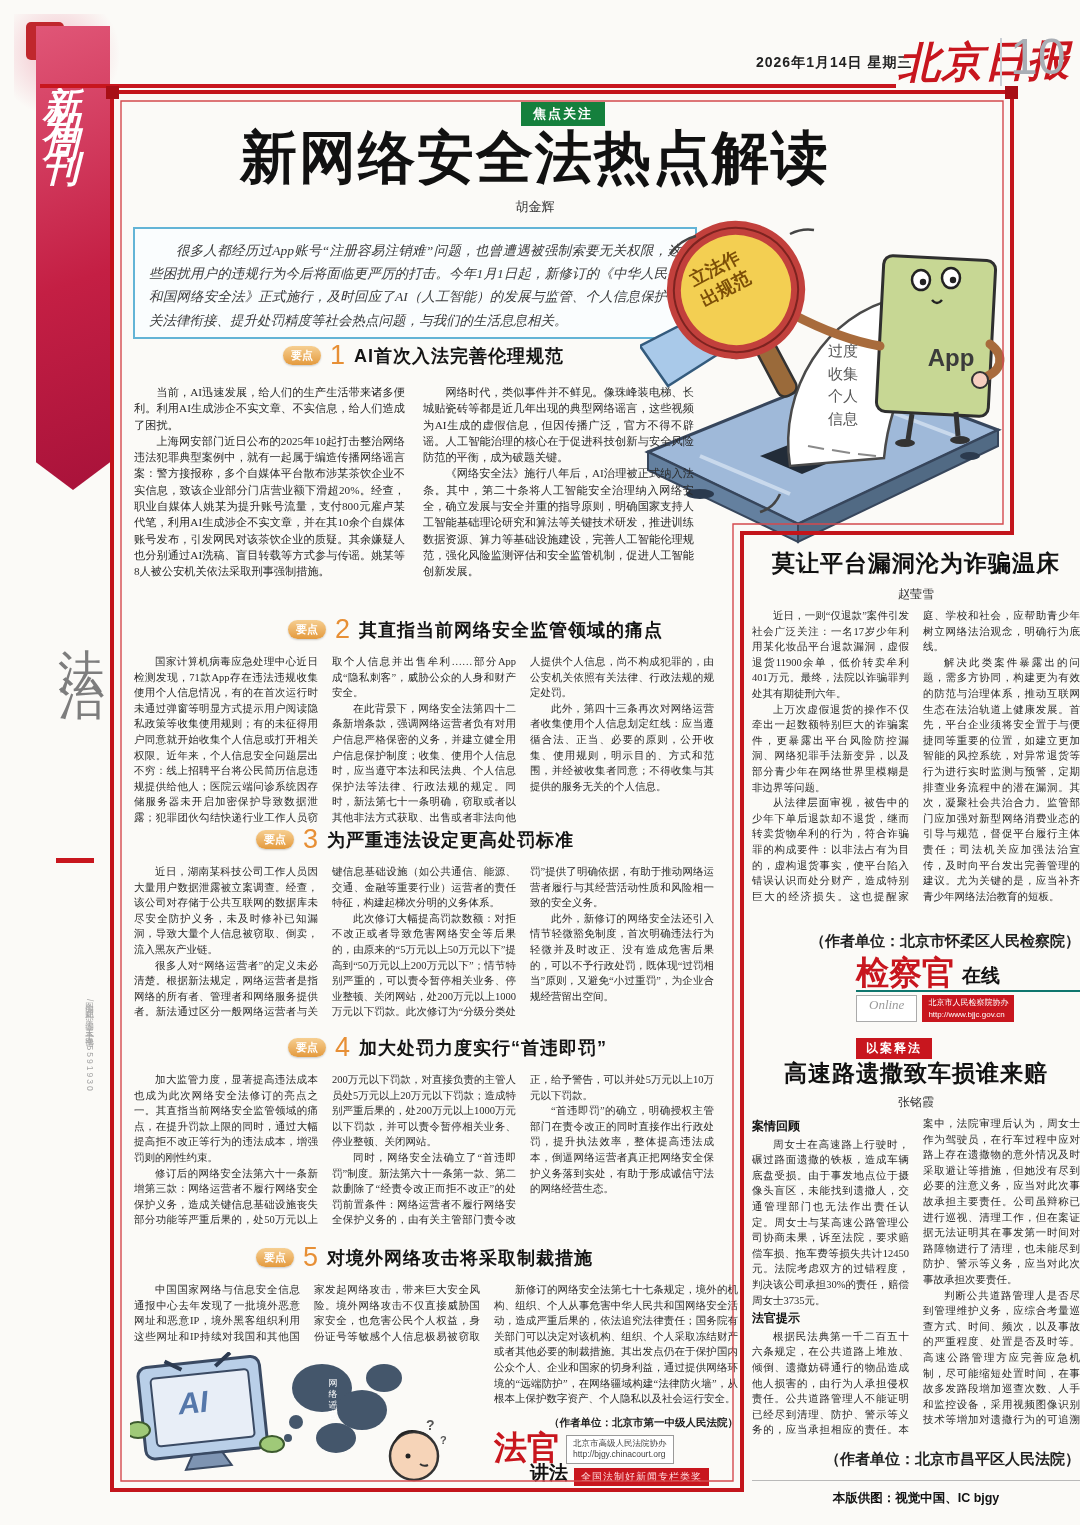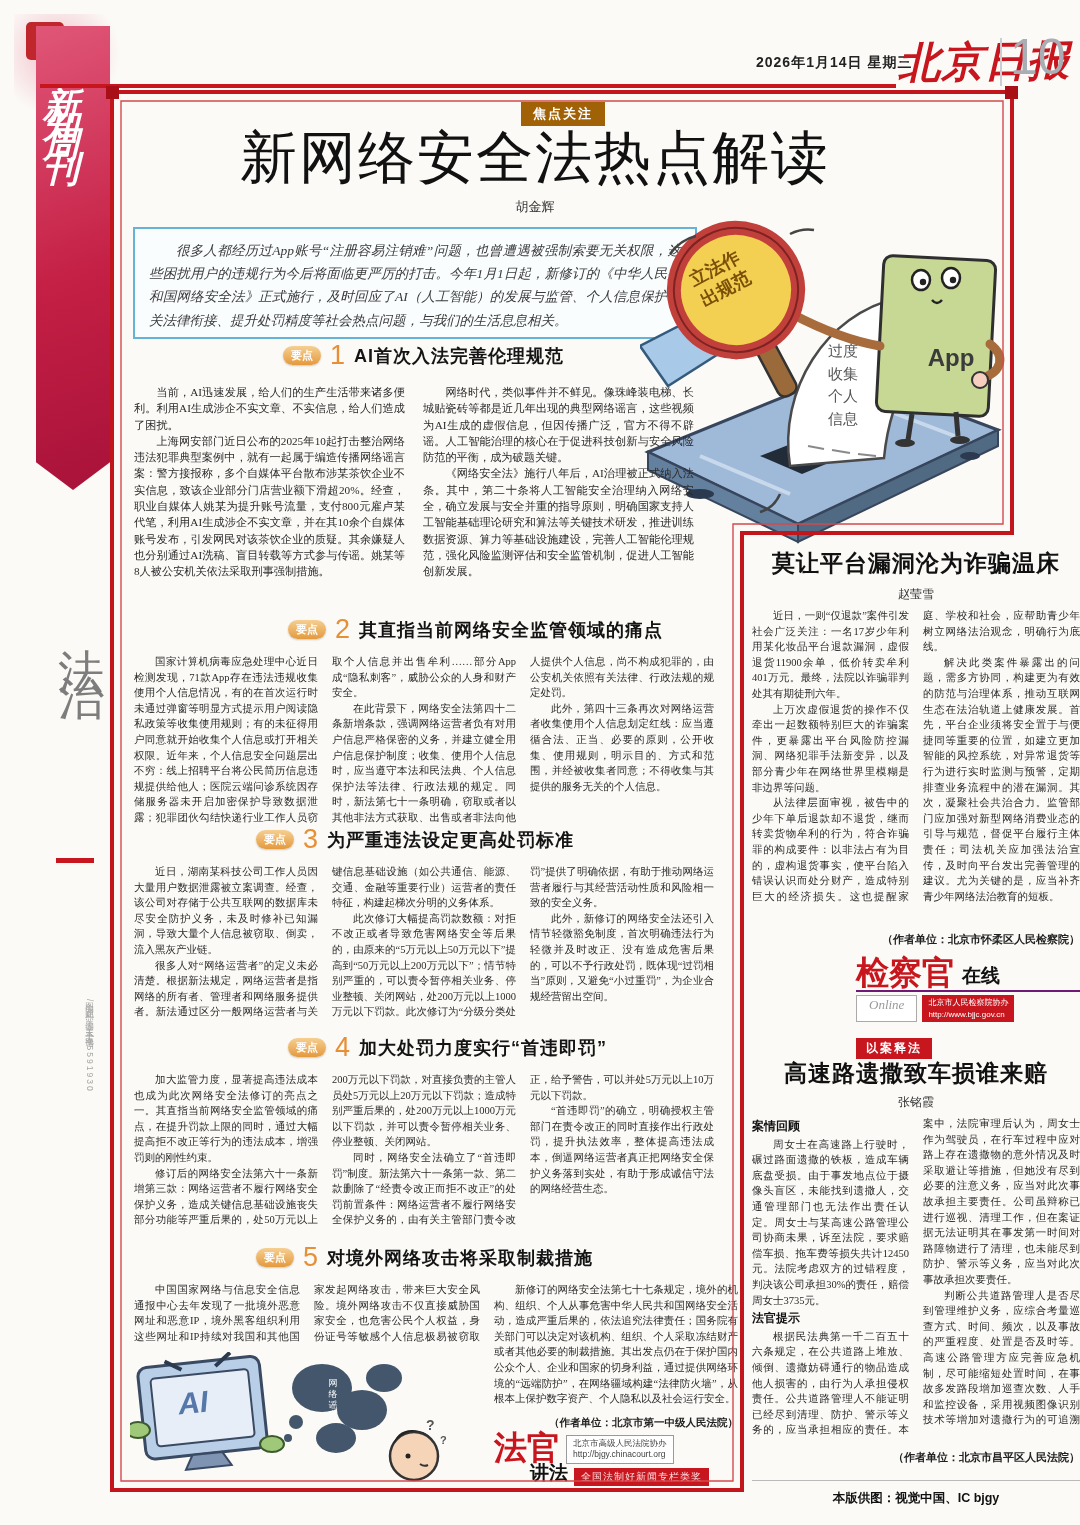--- a/index.html
+++ b/index.html
@@ -12,22 +12,22 @@
   #ribbon-label{writing-mode:vertical-rl;font-family:"Liberation Serif",serif;font-style:italic;font-weight:900;color:#fff;font-size:36px;letter-spacing:22px;margin-top:30px;}
   #fazhi{left:50px;top:612px;writing-mode:vertical-rl;font-family:"Liberation Serif",serif;font-size:46px;letter-spacing:26px;color:#7d7d7d;}
   #fazhi-dash{left:56px;top:858px;width:38px;height:5px;background:#c8161e;}
   #side-credits{left:84px;top:995px;height:320px;writing-mode:vertical-rl;font-size:8.5px;color:#a5a5a5;letter-spacing:2px;}
   #header-date{left:756px;top:54px;font-size:14px;color:#222;letter-spacing:1px;font-weight:700;}
   #masthead{left:898px;top:34px;font-family:"Liberation Serif",serif;font-weight:900;font-style:italic;font-size:42px;color:#c8161e;letter-spacing:1px;transform:rotate(-1deg);}
   #pg-divider{left:1000px;top:38px;width:2px;height:48px;background:#c9ced4;}
   #page-number{left:1010px;top:28px;font-size:50px;color:#a9aeb5;font-weight:400;}
   #header-rule{left:40px;top:84px;width:856px;height:4px;background:#c8161e;}
   
-  #kicker{left:521px;top:102px;background:#a16207;color:#fff;font-size:13px;font-weight:700;padding:3px 12px;z-index:5;letter-spacing:2px;}
-  #main-title{left:150px;top:120px;width:770px;text-align:center;font-size:57px;font-weight:400;color:#111;letter-spacing:2px;}
+  #kicker{left:521px;top:102px;background:#15803d;color:#fff;font-size:13px;font-weight:700;padding:3px 12px;z-index:5;letter-spacing:2px;}
+  #main-title{left:150px;top:120px;width:770px;text-align:center;font-size:57px;font-weight:700;color:#111;letter-spacing:2px;}
   #main-author{left:150px;top:198px;width:770px;text-align:center;font-size:13px;color:#333;}
   #intro-box{left:133px;top:227px;width:532px;height:88px;border:2px solid #63b4d6;background:#fafdfe;padding:10px 14px;font-family:"Liberation Serif",serif;font-style:italic;font-size:13.5px;line-height:1.72;color:#3a3a3a;text-align:justify;}
   #intro-box p{margin:0;text-indent:2em;}
   .sec-head{display:flex;align-items:center;gap:9px;z-index:3;}
   .sec-badge{background:linear-gradient(#f6cf92,#e49a3d);border-radius:11px;color:#fff;font-size:11px;font-weight:700;padding:2px 8px;box-shadow:0 1px 2px rgba(0,0,0,.2);}
   .sec-num{font-size:27px;color:#e78f35;font-weight:400;line-height:1;}
   .sec-title{font-size:18px;font-weight:800;color:#141414;letter-spacing:1px;}
   .feature-body{font-family:"Liberation Serif",serif;color:#2b2b2b;text-align:justify;overflow:hidden;}
   .feature-body p{margin:0;text-indent:2em;}
   #s1-head{left:283px;top:342px;} #s1-body{left:134px;top:384px;width:560px;height:228px;column-count:2;column-gap:18px;font-size:11.2px;line-height:16.3px;}
@@ -46,24 +46,24 @@
   #jb-small{font-weight:900;font-size:19px;color:#111;margin-left:36px;}
   #jb-award{background:#c8161e;color:#ffd9dc;font-size:10px;padding:2px 7px;letter-spacing:1px;}
   
   #a1-title{left:752px;top:548px;width:328px;text-align:center;font-family:"Liberation Serif",serif;font-weight:900;font-size:23px;color:#111;letter-spacing:1px;}
   .byline{width:328px;text-align:center;font-size:12px;color:#333;font-family:"Liberation Serif",serif;}
   #a1-author{left:752px;top:586px;}
   .rc-body{font-family:"Liberation Serif",serif;color:#2b2b2b;text-align:justify;column-count:2;column-gap:14px;font-size:10.5px;line-height:15.6px;overflow:hidden;}
   .rc-body p{margin:0;text-indent:2em;}
   .rc-body h4{margin:3px 0 2px 0;font-size:12px;color:#111;font-family:"Liberation Sans",sans-serif;}
   #a1-body{left:752px;top:608px;width:328px;height:322px;}
-  .attr{font-family:"Liberation Serif",serif;font-weight:700;font-size:11px;text-align:right;}
+  .attr{font-family:"Liberation Serif",serif;font-weight:700;font-size:15px;text-align:right;}
   #a1-attr{left:752px;top:932px;width:328px;}
   #pros-badge{left:856px;top:958px;width:224px;}
-  #pb-row1{display:flex;align-items:flex-end;gap:7px;border-bottom:2px solid #701a75;padding-bottom:1px;}
+  #pb-row1{display:flex;align-items:flex-end;gap:7px;border-bottom:2px solid #0f766e;padding-bottom:1px;}
   #pb-big{font-family:"Liberation Serif",serif;font-weight:900;font-size:33px;line-height:.95;color:#c8161e;}
   #pb-small{font-weight:900;font-size:19px;color:#111;}
   #pb-row2{display:flex;gap:5px;margin-top:3px;align-items:stretch;}
   #pb-online{border:1px solid #aaa;background:#fff;color:#999;font-family:"Liberation Serif",serif;font-style:italic;font-size:13px;padding:1px 12px;}
   #pb-red{background:#c8161e;color:#fff;font-size:8px;line-height:1.4;padding:2px 6px;}
   #case-tag{left:856px;top:1038px;background:#c8161e;color:#fff;font-size:12px;font-weight:700;padding:2px 10px;letter-spacing:2px;}
   #a2-title{left:752px;top:1058px;width:328px;text-align:center;font-family:"Liberation Serif",serif;font-weight:900;font-size:23px;color:#111;letter-spacing:1px;}
   #a2-author{left:752px;top:1094px;}
   #a2-body{left:752px;top:1116px;width:328px;height:332px;}
   #a2-attr{left:752px;top:1450px;width:328px;}

